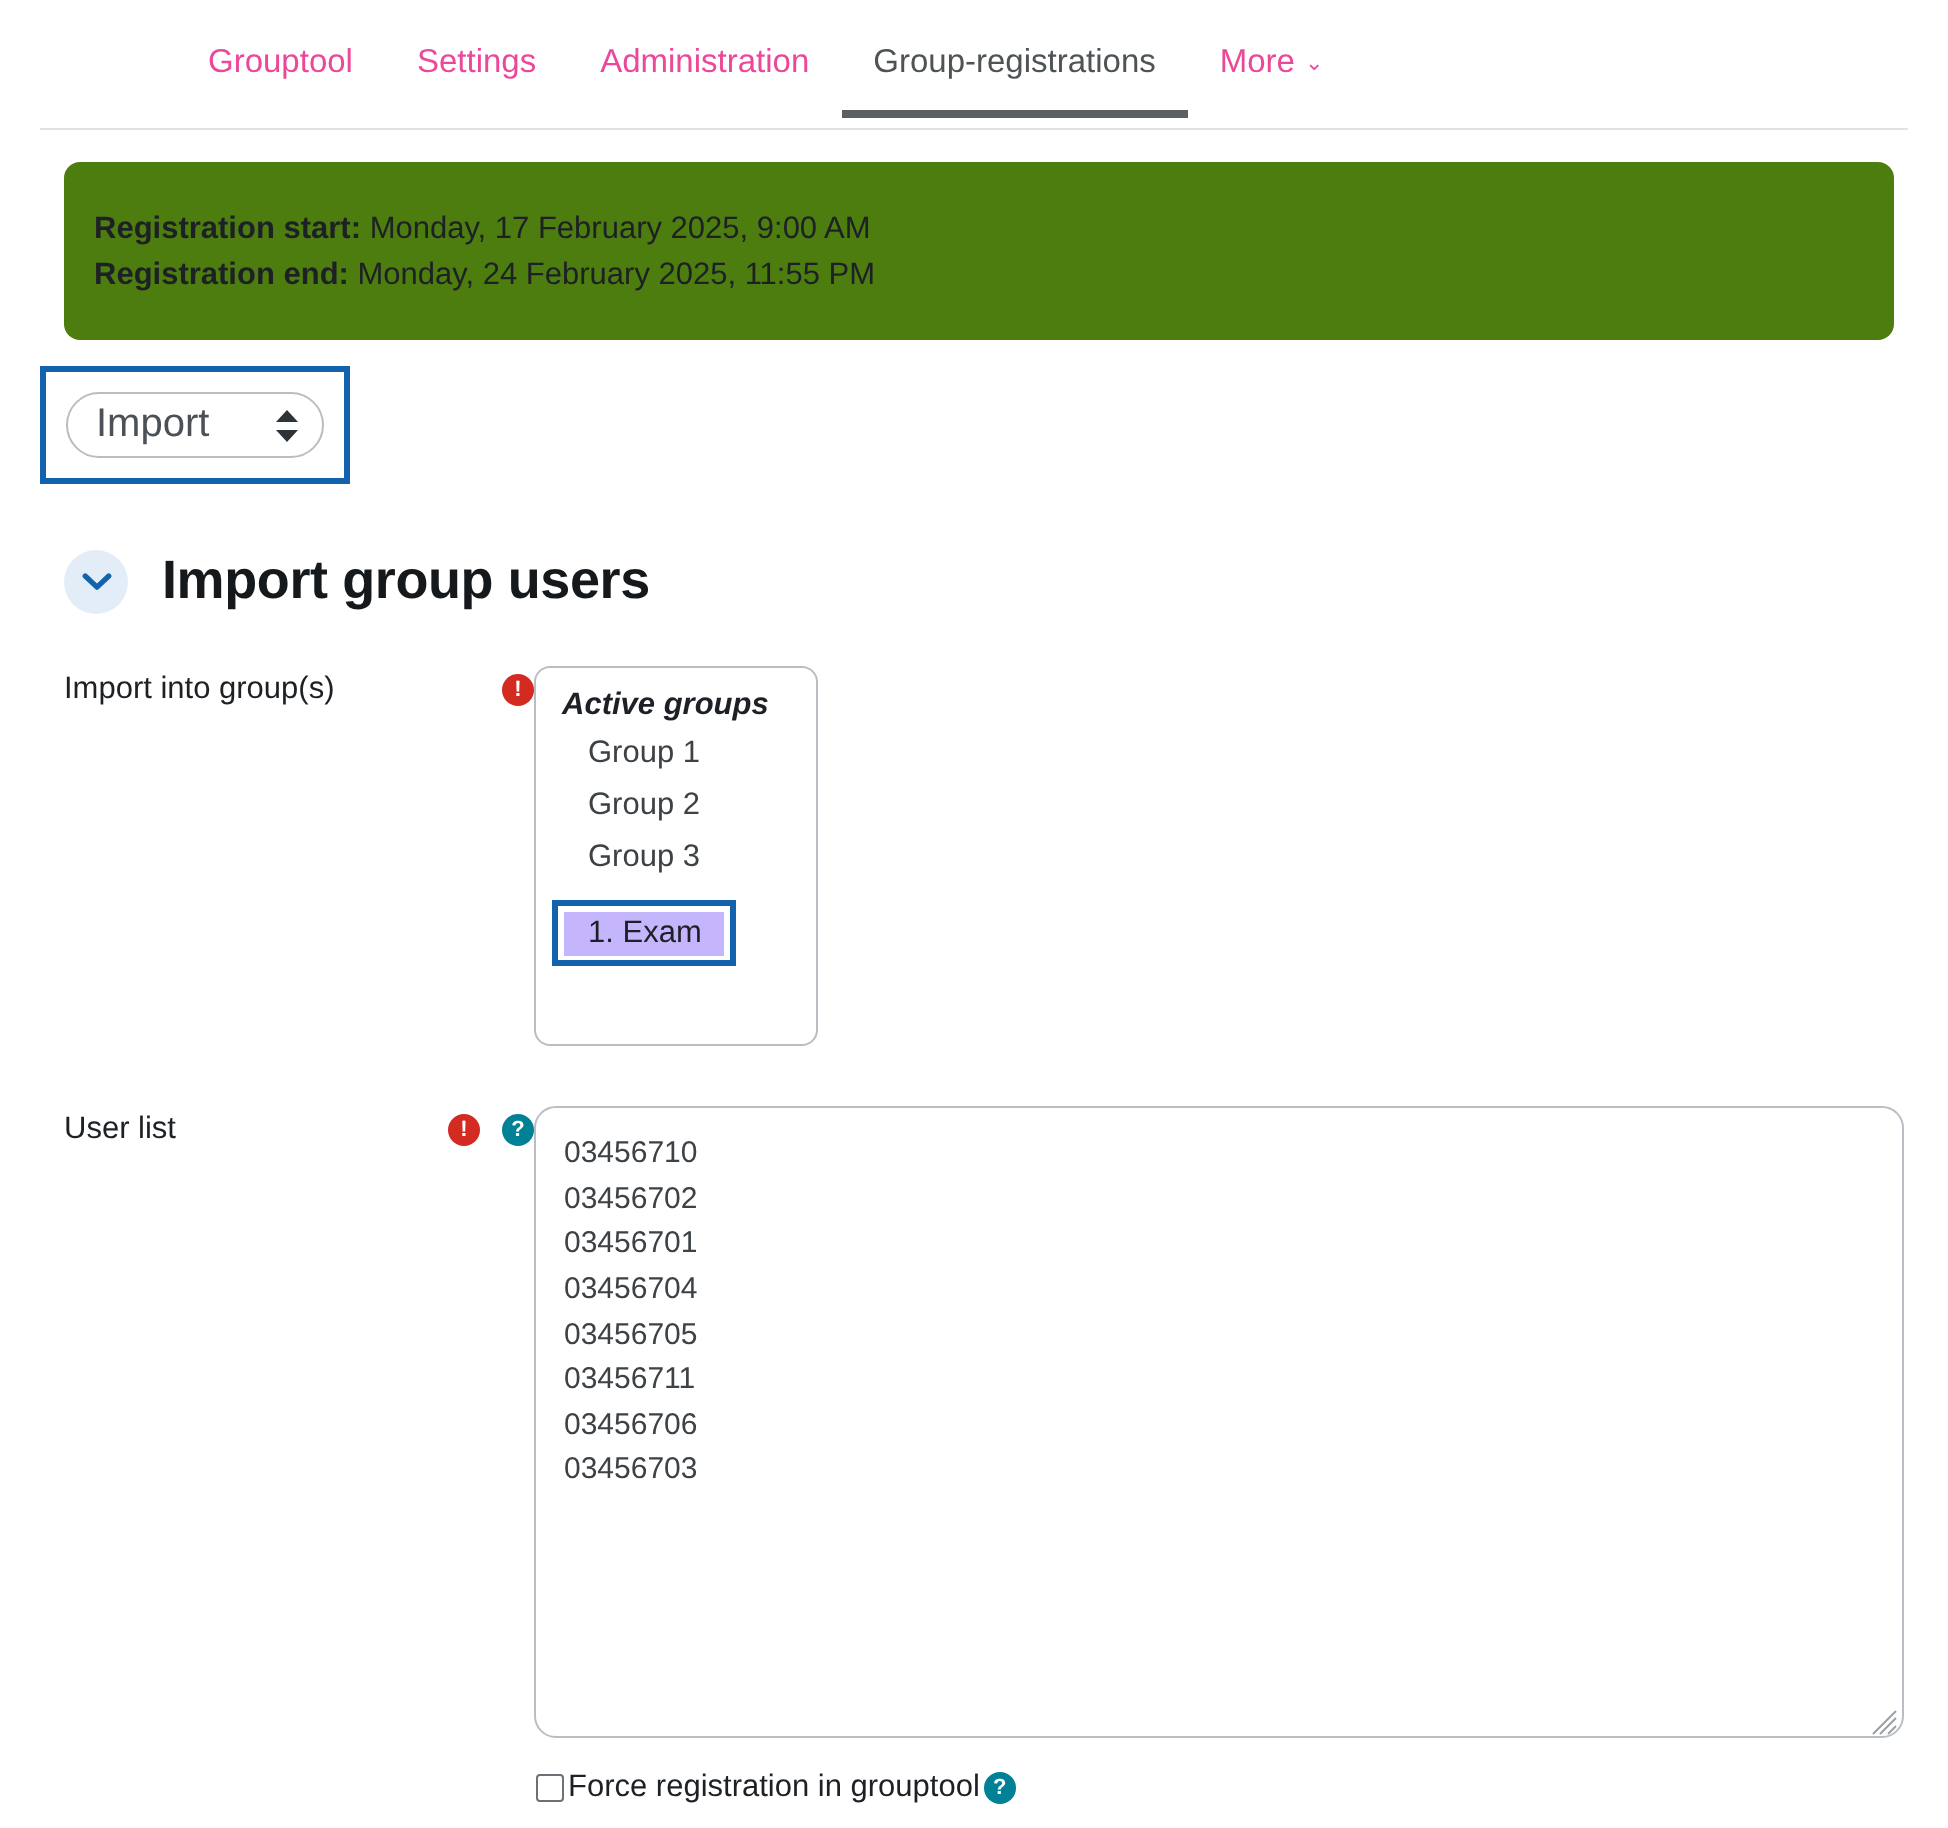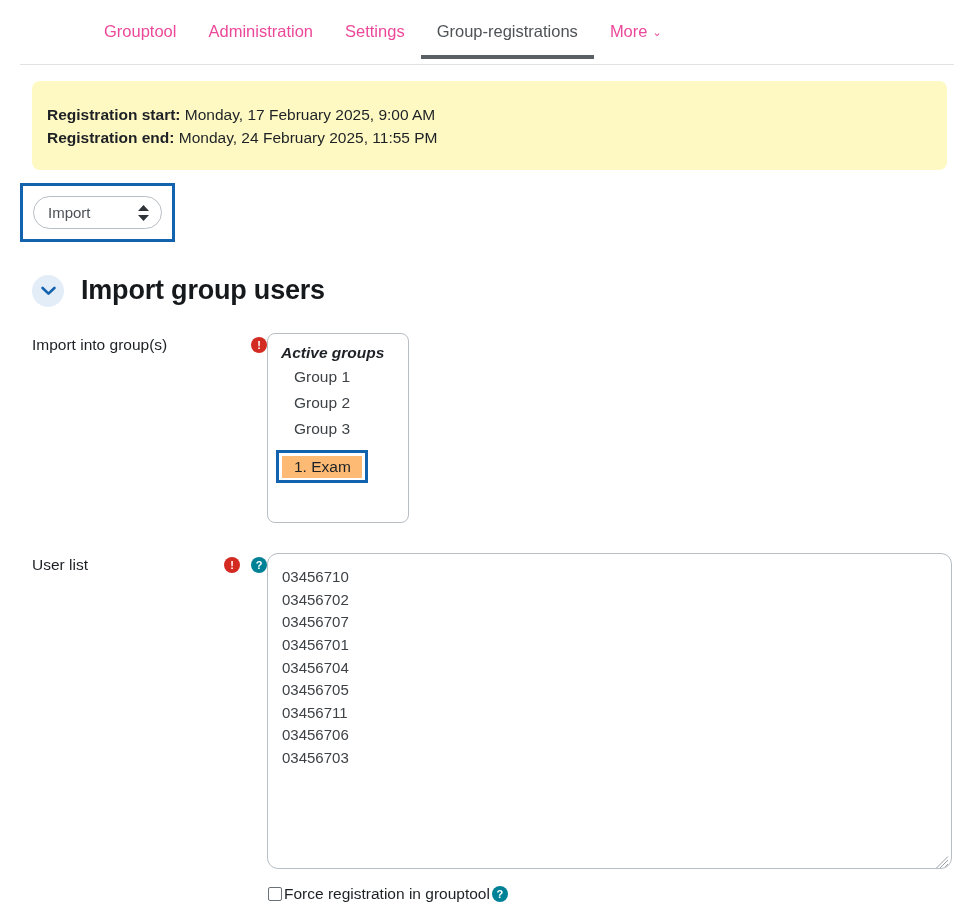--- a/index.html
+++ b/index.html
@@ -52,21 +52,21 @@
   .navtab .caret {
     display: inline-block;
     margin-left: 5px;
     font-size: 11px;
     vertical-align: 1px;
   }
 
   
   .alertbox {
     margin: 16px 27px 0 32px;
-    background: #fef9c3;
+    background: #4d7c0f;
     border-radius: 8px;
     padding: 22px 0 22px 15px;
     height: 89px;
   }
   .alertline {
     font-size: 15.5px;
     line-height: 23px;
     color: #1d2125;
   }
   .alertline b { font-weight: 700; }
@@ -78,21 +78,21 @@
     display: inline-block;
     padding: 10px 10px 10px 10px;
     border: 3px solid #1362ae;
   }
   .actionselect {
     width: 129px;
     height: 33px;
     border: 1px solid #b8bec4;
     border-radius: 17px;
     background: #ffffff;
-    font-size: 15px;
+    font-size: 20px;
     font-family: inherit;
     color: #4b5157;
     padding: 0 10px 0 14px;
     display: flex;
     align-items: center;
     justify-content: space-between;
     cursor: pointer;
   }
   .spinarrows {
     display: flex;
@@ -199,21 +199,21 @@
     border: 3px solid #1362ae;
     background: transparent;
     pointer-events: none;
   }
   .opt-overlay {
     position: absolute;
     left: 14px;
     top: 122px;
     width: 80px;
     height: 22px;
-    background: #fdba74;
+    background: #c4b5fd;
     font-size: 15.5px;
     color: #1d2125;
     display: flex;
     align-items: center;
     padding-left: 12px;
   }
 
   
   .row-userlist { margin-top: 30px; }
   .userlist-ta {
@@ -263,24 +263,24 @@
 <body>
 
 
 
 
 <nav class="navtabs">
   <button class="navtab">
     <span>Grouptool</span>
   </button>
   <button class="navtab">
+    <span>Settings</span>
+  </button>
+  <button class="navtab">
     <span>Administration</span>
-  </button>
-  <button class="navtab">
-    <span>Settings</span>
   </button>
   <button class="navtab active">
     <span>Group-registrations</span>
   </button>
   <button class="navtab">
     <span>More</span><span class="caret">⌄</span>
   </button>
 </nav>
 
 
@@ -347,21 +347,20 @@
     <span class="flabel">User list</span>
     <span class="icons">
       <span class="icon-req">!</span>
       <span class="icon-help">?</span>
     </span>
   </div>
 
   <div class="userlist-ta">
     <div class="uline">03456710</div>
     <div class="uline">03456702</div>
-    <div class="uline">03456707</div>
     <div class="uline">03456701</div>
     <div class="uline">03456704</div>
     <div class="uline">03456705</div>
     <div class="uline">03456711</div>
     <div class="uline">03456706</div>
     <div class="uline">03456703</div>
     <span class="resize-grip">
       <svg width="13" height="13" viewBox="0 0 13 13">
         <path d="M12 4 L4 12 M12 8 L8 12 M12 0.5 L0.5 12" stroke="#9aa0a6" stroke-width="1" fill="none"></path>
       </svg>

